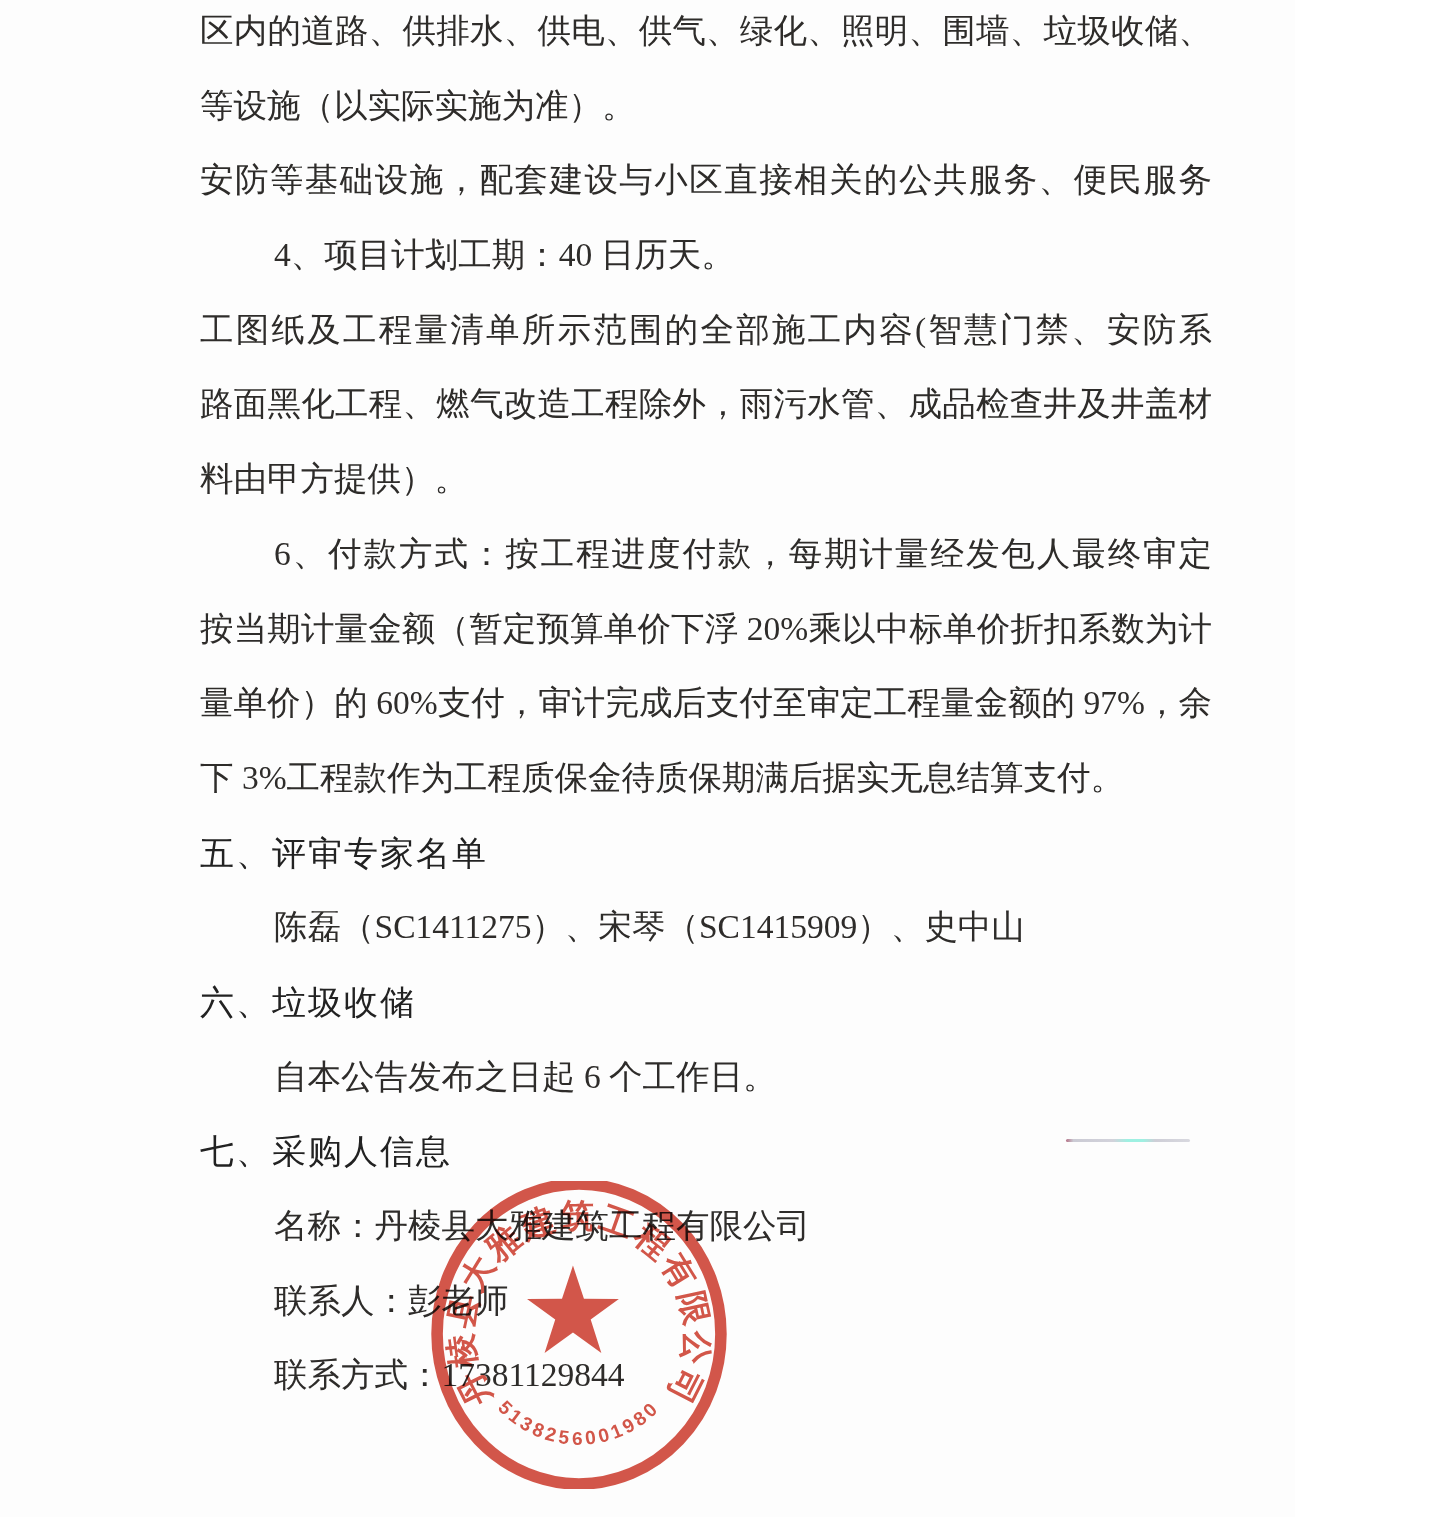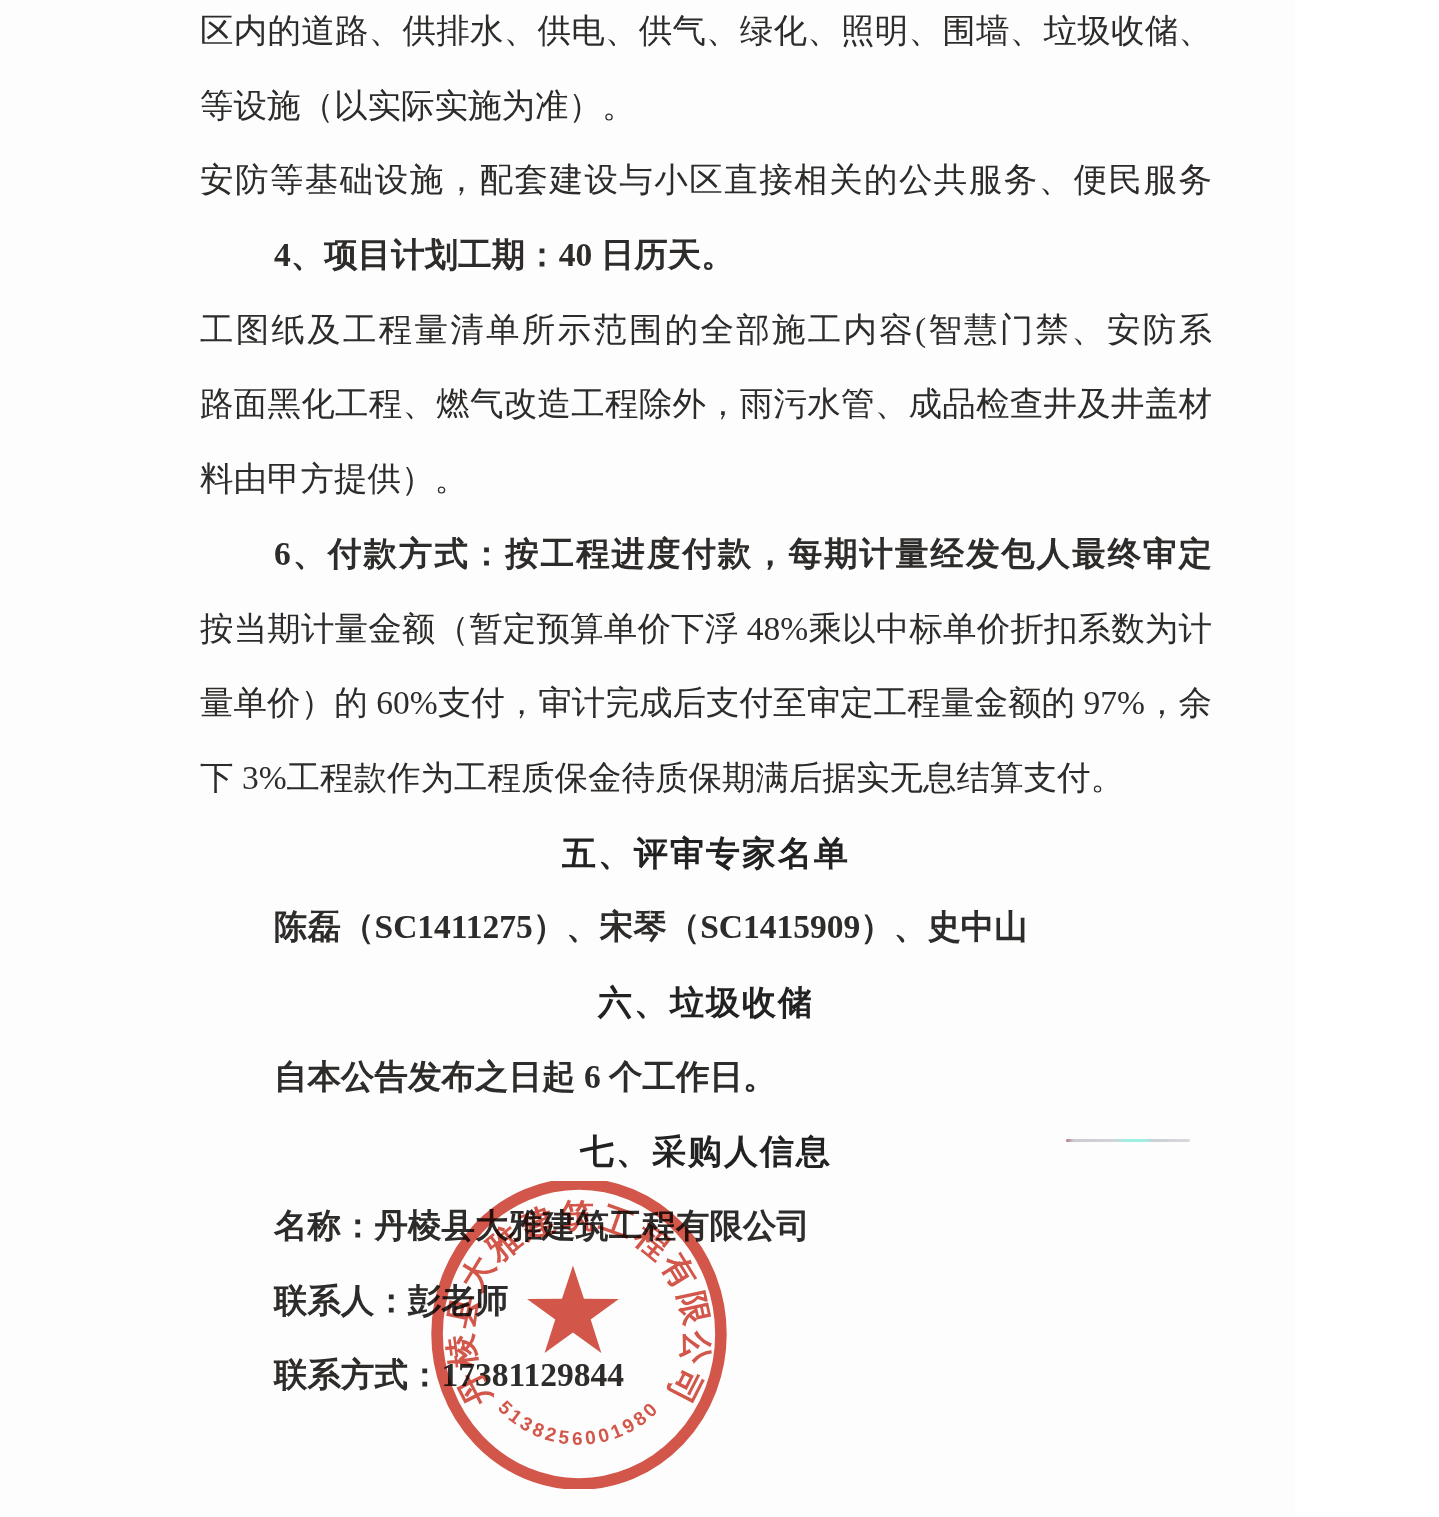--- a/index.html
+++ b/index.html
@@ -20,28 +20,27 @@
     height:74.7px;
     line-height:74.7px;
     font-size:33.5px;
     overflow:hidden;
     white-space:pre-wrap;
   }
   .just {
     text-align:justify;
     text-align-last:justify;
   }
-  .indent { text-indent:74px;font-weight:bold; }
+  .indent { text-indent:74px; }
   .head {
     font-family:"Liberation Sans","DejaVu Sans",sans-serif;
-    font-weight:700;
+    font-weight:400;
     font-size:34px;
     letter-spacing:2px;
     color:#222;
-    text-align:center;
   }
   .stamp {
     position:absolute;
     left:428px; top:1181px;
     width:302px; height:308px;
     mix-blend-mode:multiply;
     opacity:.93;
   }
   .scan-line {
     position:absolute;
@@ -62,21 +61,21 @@
 
   <div class="doc">
     <div class="ln just">区内的道路、供排水、供电、供气、绿化、照明、围墙、垃圾收储、</div>
     <div class="ln">等设施（以实际实施为准）。</div>
     <div class="ln just">安防等基础设施，配套建设与小区直接相关的公共服务、便民服务</div>
     <div class="ln indent">4、项目计划工期：40 日历天。</div>
     <div class="ln just">工图纸及工程量清单所示范围的全部施工内容(智慧门禁、安防系统、</div>
     <div class="ln just">路面黑化工程、燃气改造工程除外，雨污水管、成品检查井及井盖材</div>
     <div class="ln">料由甲方提供）。</div>
     <div class="ln indent just">6、付款方式：按工程进度付款，每期计量经发包人最终审定后，</div>
-    <div class="ln just">按当期计量金额（暂定预算单价下浮 48%乘以中标单价折扣系数为计</div>
+    <div class="ln just">按当期计量金额（暂定预算单价下浮 20%乘以中标单价折扣系数为计</div>
     <div class="ln just">量单价）的 60%支付，审计完成后支付至审定工程量金额的 97%，余</div>
     <div class="ln">下 3%工程款作为工程质保金待质保期满后据实无息结算支付。</div>
     <div class="ln head">五、评审专家名单</div>
     <div class="ln indent">陈磊（SC1411275）、宋琴（SC1415909）、史中山（SC0107224）</div>
     <div class="ln head">六、垃圾收储</div>
     <div class="ln indent">自本公告发布之日起 6 个工作日。</div>
     <div class="ln head">七、采购人信息</div>
     <div class="ln indent">名称：丹棱县大雅建筑工程有限公司</div>
     <div class="ln indent">联系人：彭老师</div>
     <div class="ln indent">联系方式：17381129844</div>

